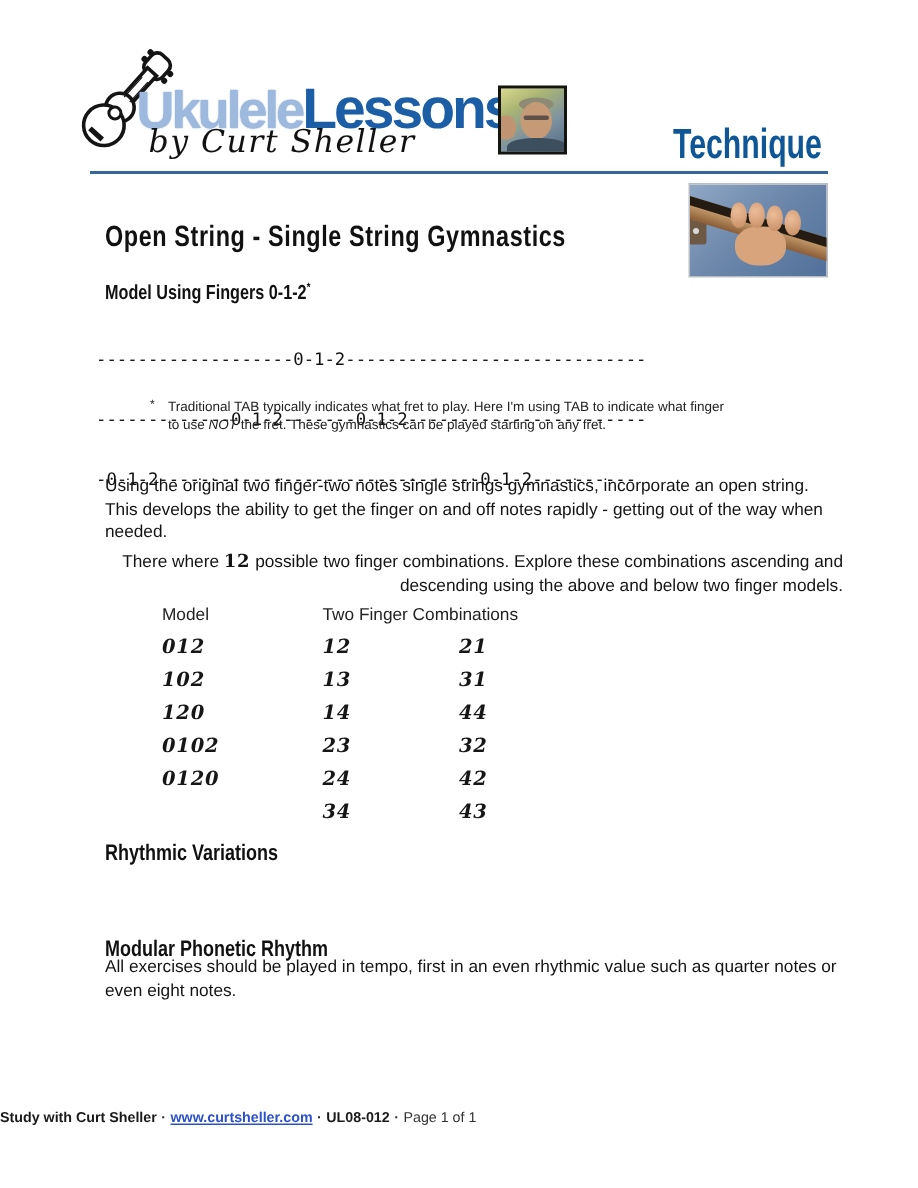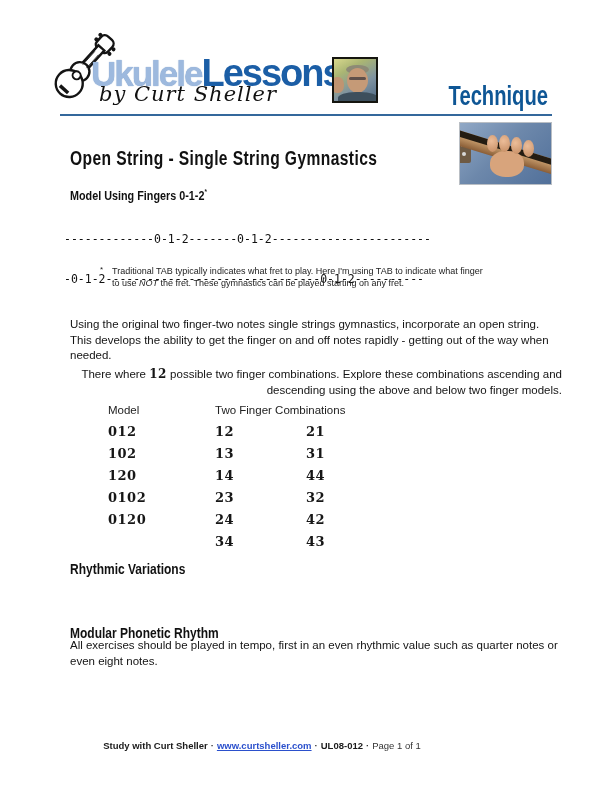--- a/index.html
+++ b/index.html
@@ -75,29 +75,29 @@
   .footnote .fn-mark { position:absolute; left:-12px; top:-2px; font-size:8px; }
   
   .para { position:absolute; left:70px; width:492px; font-size:11.5px; line-height:15.6px; color:#141414; }
   .p1 { top:317px; }
   .p2 { top:367px;text-align:right; }
   .slab { font-family:"DejaVu Serif", serif; font-weight:bold; letter-spacing:.5px; }
   .p2 .slab { font-size:12px; }
   
   .combo-table { position:absolute; left:108px; top:399px; }
   .t-head { display:grid; grid-template-columns:107px auto; height:21px; align-items:center; font-size:11.5px; color:#222; }
-  .t-row { display:grid; grid-template-columns:107px 91px 60px; height:22px; align-items:center; font-size:13px; }
+  .t-row { display:grid; grid-template-columns:107px 91px 60px; height:22px; align-items:center; font-size:13px;font-style:italic; }
   
   .sec-heading1 { position:absolute; left:70px; top:560px; font-size:15px; }
   .sec-body1 { top:594px;margin-top:44px; }
   .sec-heading2 { position:absolute; left:70px; top:624px; font-size:15px; }
   .sec-body2 { top:650px; }
   
   .footer {
-    position:absolute; left:0; top:740px; width:524px; text-align:center;
+    position:absolute; left:0; top:740px; width:524px; text-align:left;
     font-size:9.5px; color:#333;
   }
   .footer b { color:#1a1a1a; }
   .footer .sep { font-weight:bold; padding:0 3px; }
   .footer a { color:#2b50cc; font-weight:bold; text-decoration:underline; cursor:pointer; }
 </style>
 </head>
 <body>
 
 <div class="page">
@@ -150,20 +150,21 @@
     <div class="finger f3"></div>
     <div class="finger f4"></div>
   </div>
 
   <div class="doc-title hand">Open String - Single String Gymnastics</div>
   <div class="model-heading hand">
     <span>Model Using Fingers 0-1-2</span><sup>*</sup>
   </div>
 
   <div class="tab-block">
+    <div>-------------------0-1-2-----------------------------</div>
     <div>-------------0-1-2-------0-1-2-----------------------</div>
     <div>-0-1-2-------------------------------0-1-2----------</div>
   </div>
 
   <div class="footnote">
     <span class="fn-mark">*</span><span>Traditional TAB typically indicates what fret to play. Here I'm using TAB to indicate what finger to use </span><i>NOT</i><span> the fret. These gymnastics can be played starting on any fret.</span>
   </div>
 
   <div class="para p1">Using the original two finger-two notes single strings gymnastics, incorporate an open string. This develops the ability to get the finger on and off notes rapidly - getting out of the way when needed.</div>
   <div class="para p2">

